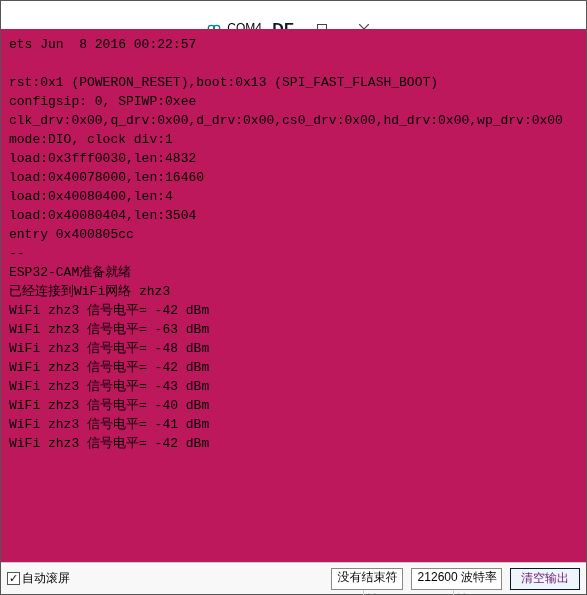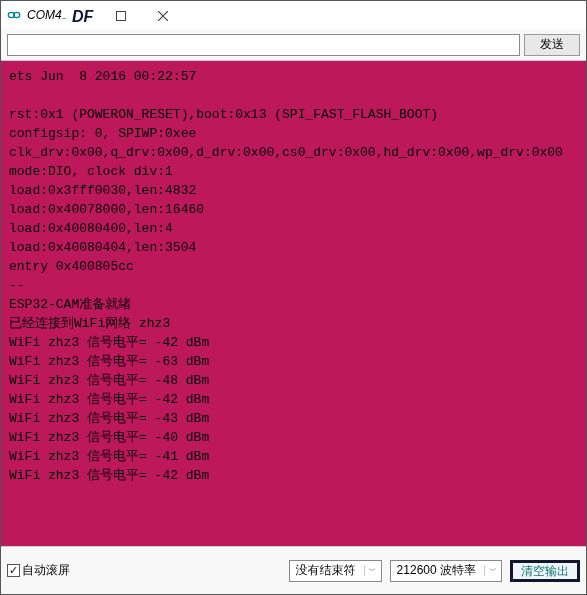--- a/index.html
+++ b/index.html
@@ -17,24 +17,23 @@
     background: #fff;
     border: 1px solid #555;
     display: flex;
     flex-direction: column;
   }
   .titlebar {
     height: 28px;
     background: #fff;
     display: flex;
     align-items: flex-start;
-    justify-content: flex-start;
-    padding: 4px 0 0 6px;
+    justify-content: center;
+    padding: 17px 0 0 6px;
     border-bottom: 0;
-    font-style: italic;
   }
   .titlebar-left {
     display: flex;
     align-items: center;
     gap: 6px;
     padding-top: 3px;
   }
   .titlebar-title {
     font-size: 12px;
     color: #000;
@@ -100,21 +99,21 @@
     background: #be185d;
     font-family: "Consolas", "Courier New", monospace;
     font-size: 13px;
     line-height: 19px;
     color: #000;
     padding: 6px 8px;
     overflow: hidden;
     white-space: pre;
   }
   .statusbar {
-    height: 48px;
+    height: 32px;
     display: flex;
     align-items: center;
     padding: 4px 6px;
     gap: 8px;
     border-top: 1px solid #ccc;
     background: #f8f8f8;
   }
   .checkbox-wrap {
     display: flex;
     align-items: center;
@@ -140,35 +139,36 @@
   .flex-spacer { flex: 1; }
   .dropdown {
     height: 22px;
     border: 1px solid #888;
     background: #fff;
     font-size: 12px;
     display: flex;
     align-items: center;
     padding: 0 4px 0 6px;
     gap: 4px;
+    flex-direction: column;
   }
   .dropdown .chev {
     font-size: 8px;
     color: #555;
     margin-left: 4px;
     border-left: 1px solid #ccc;
     padding-left: 4px;
   }
   .clear-btn {
     height: 22px;
     width: 70px;
-    border: 3px solid #0f172a;
+    border: 1px solid #0f172a;
     background: #eef5fc;
     font-size: 12px;
-    color: #0f766e;
+    color: #701a75;
     cursor: pointer;
   }
   .app-icon {
     width: 14px;
     height: 14px;
     display: inline-flex;
     align-items: center;
     justify-content: center;
   }
 </style>
@@ -198,24 +198,20 @@
           </svg>
       </div>
       <div class="win-btn close">
         <svg viewBox="0 0 10 10">
             <path d="M0 0 L10 10 M10 0 L0 10" stroke="#444" stroke-width="1.2"></path>
           </svg>
       </div>
     </div>
   </div>
 
-  <div class="toolbar">
-    <input class="toolbar-input" type="text" value="" style="">
-    <button class="send-btn">发送</button>
-  </div>
 
   <div class="terminal" id="terminal">ets Jun  8 2016 00:22:57
 
 rst:0x1 (POWERON_RESET),boot:0x13 (SPI_FAST_FLASH_BOOT)
 configsip: 0, SPIWP:0xee
 clk_drv:0x00,q_drv:0x00,d_drv:0x00,cs0_drv:0x00,hd_drv:0x00,wp_drv:0x00
 mode:DIO, clock div:1
 load:0x3fff0030,len:4832
 load:0x40078000,len:16460
 load:0x40080400,len:4

